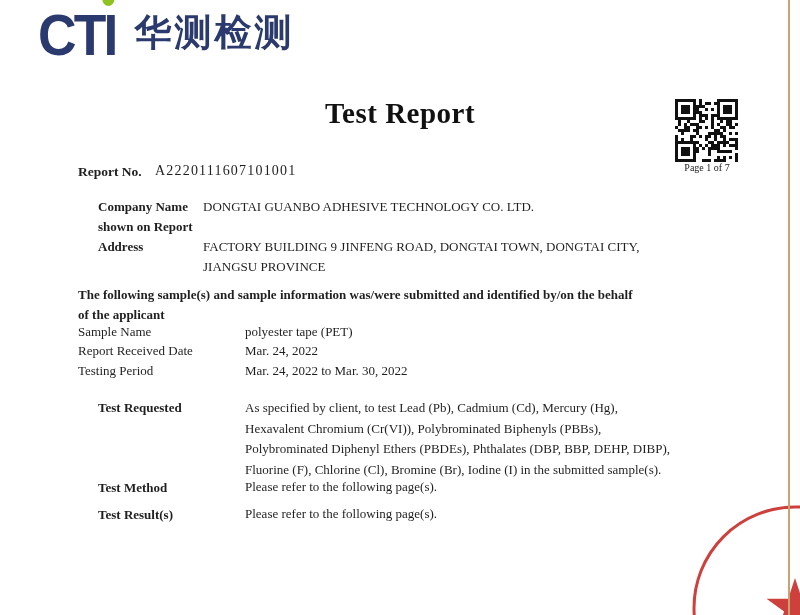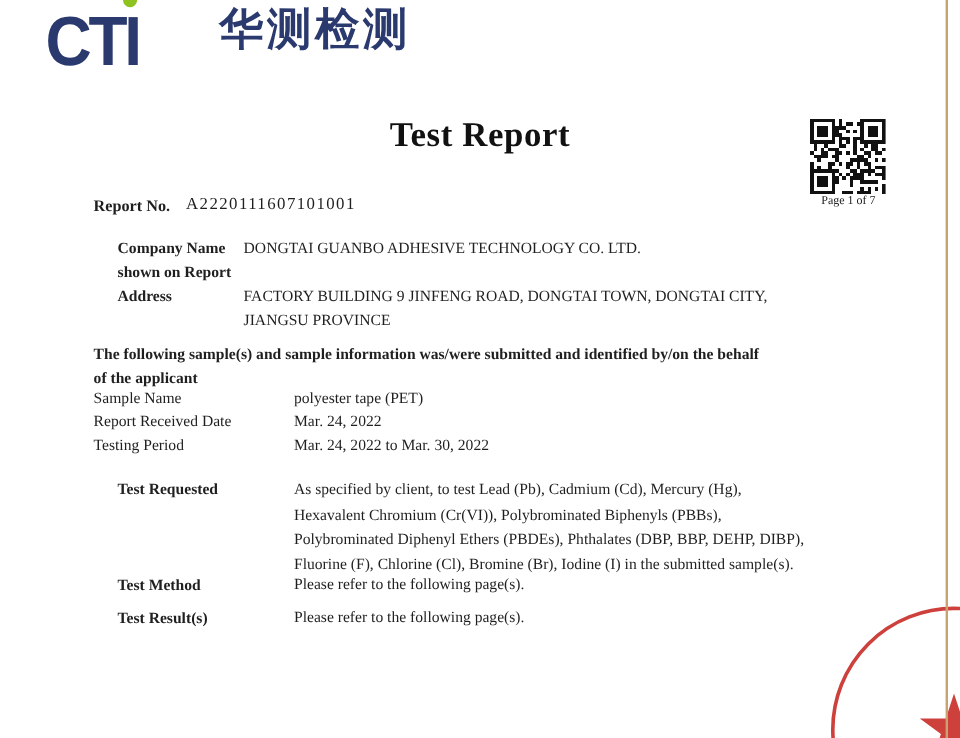--- a/index.html
+++ b/index.html
@@ -6,21 +6,21 @@
   html,body { background:#e9e9e9; }
   .page {
     position:relative; width:800px; height:615px; margin:0 auto;
     background:#ffffff; overflow:hidden;
     font-family:"Liberation Serif","DejaVu Serif",serif;
     color:#1f1f1f;
   }
   .nowrap { white-space:nowrap; }
 
   
-  .logo { position:absolute; left:38px; top:6px; display:flex; align-items:flex-start;gap:48px; }
+  .logo { position:absolute; left:38px; top:6px; display:flex; align-items:center; }
   .logo-cti {
     position:relative;
     font-family:"Liberation Sans","DejaVu Sans",sans-serif;
     font-weight:bold; font-size:58px; line-height:1;
     letter-spacing:-3px; color:#2b3a6e;
     transform:scaleX(.92); transform-origin:left bottom;
   }
   .logo-dot {
     position:absolute; right:1px; top:-13px;
     width:13px; height:13px; border-radius:50%;

